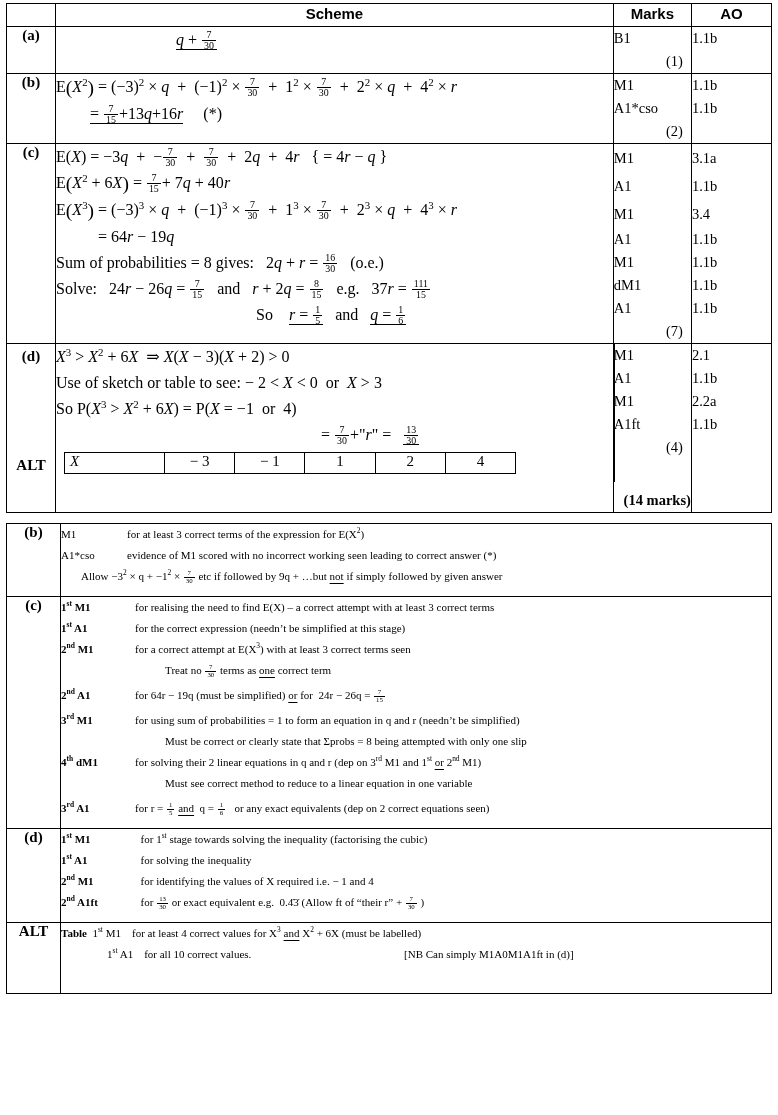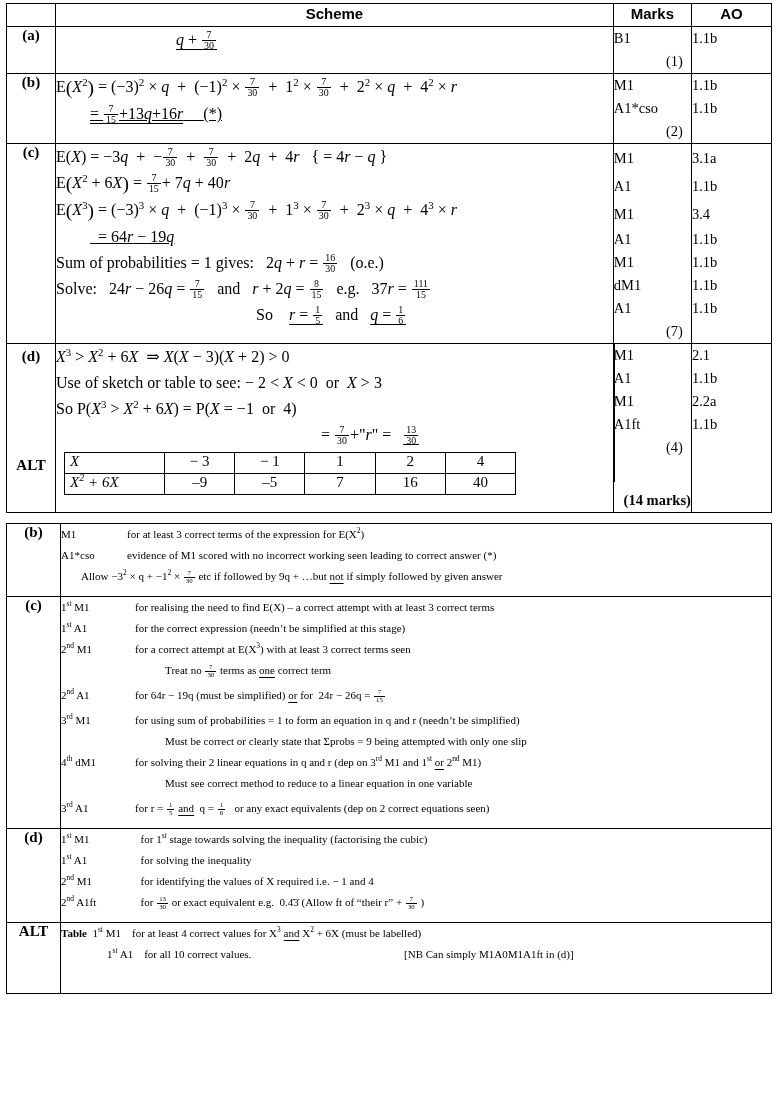--- a/index.html
+++ b/index.html
@@ -92,21 +92,21 @@
     line-height: 1.02;
     margin: 0 1px;
   }
   .frac .num { display: block; padding: 0 2px; }
   .frac .den { display: block; border-top: 1px solid #000; padding: 0 2px; }
 
   .ul { text-decoration: underline; text-underline-offset: 3px; }
   .uline-ans { border-bottom: 1.3px solid #000; padding-bottom: 1px; }
 
   .line { white-space: nowrap; }
-  .ind1 { padding-left: 34px; text-decoration: underline; }
+  .ind1 { padding-left: 34px; }
   .ind2 { padding-left: 120px; }
   .ind3 { padding-left: 200px; }
   .ind4 { padding-left: 265px; }
 
   
   .bp { font-size: 1.22em; vertical-align: -0.10em; }
 
   
   .alt-wrap { position: relative; padding-left: 8px; margin-top: 4px; }
   .alt-table {
@@ -145,21 +145,21 @@
   .notes-gap { height: 10px; }
   .notes .col-part { width: 54px; }
   .notes .col-body { width: 710px; }
   .note-cell {
     padding: 3px 6px 6px 8px;
     font-size: 11px;
     line-height: 21px;
   }
   .note-line { white-space: nowrap; }
   .w-tag { display: inline-block; width: 66px; }
-  .w-tag-wide { display: inline-block; width: 74px; }
+  .w-tag-wide { display: inline-block; width: 74px; font-weight: bold; }
   .note-indent2 { padding-left: 104px; }
   .spacer-row { height: 9px; }
 </style>
 </head>
 <body>
 
 <div class="page">
 
   <table class="sheet">
     <colgroup>
@@ -225,21 +225,21 @@
         <div class="math line">
           <span class="fn">E</span><span class="bp">(</span><span class="v">X</span><sup>2</sup> + 6<span class="v">X</span><span class="bp">)</span> = <span class="frac"><span class="num">7</span><span class="den">15</span></span>+ 7<span class="v">q</span> + 40<span class="v">r</span>
         </div>
         <div class="math line">
           <span class="fn">E</span><span class="bp">(</span><span class="v">X</span><sup>3</sup><span class="bp">)</span> = (−3)<sup>3</sup> × <span class="v">q</span> &nbsp;+&nbsp; (−1)<sup>3</sup> × <span class="frac"><span class="num">7</span><span class="den">30</span></span> &nbsp;+&nbsp; 1<sup>3</sup> × <span class="frac"><span class="num">7</span><span class="den">30</span></span> &nbsp;+&nbsp; 2<sup>3</sup> × <span class="v">q</span> &nbsp;+&nbsp; 4<sup>3</sup> × <span class="v">r</span>
         </div>
         <div class="math line ind1">
           &nbsp;&nbsp;= 64<span class="v">r</span> − 19<span class="v">q</span>
         </div>
         <div class="math line">
-          <span>Sum of probabilities = 1 gives:</span> &nbsp; 2<span class="v">q</span> + <span class="v">r</span> = <span class="frac"><span class="num">16</span><span class="den">30</span></span> &nbsp; <span>(o.e.)</span>
+          <span>Sum of probabilities = 8 gives:</span> &nbsp; 2<span class="v">q</span> + <span class="v">r</span> = <span class="frac"><span class="num">16</span><span class="den">30</span></span> &nbsp; <span>(o.e.)</span>
         </div>
         <div class="math line">
           <span>Solve:</span> &nbsp; 24<span class="v">r</span> − 26<span class="v">q</span> = <span class="frac"><span class="num">7</span><span class="den">15</span></span> &nbsp; <span>and</span> &nbsp; <span class="v">r</span> + 2<span class="v">q</span> = <span class="frac"><span class="num">8</span><span class="den">15</span></span> &nbsp; <span>e.g.</span> &nbsp; 37<span class="v">r</span> = <span class="frac"><span class="num">111</span><span class="den">15</span></span>
         </div>
         <div class="math line ind3">
           <span>So</span> &nbsp;&nbsp; <span class="uline-ans"><span class="v">r</span> = <span class="frac"><span class="num">1</span><span class="den">5</span></span></span> &nbsp; <span>and</span> &nbsp; <span class="uline-ans"><span class="v">q</span> = <span class="frac"><span class="num">1</span><span class="den">6</span></span></span>
         </div>
       </td>
       <td class="marks-cell">
         <div class="mrow tall">M1</div>
@@ -288,28 +288,20 @@
           <table class="alt-table">
             <tbody>
                   <tr>
               <td class="lbl">X</td>
               <td>− 3</td>
               <td>− 1</td>
               <td>1</td>
               <td>2</td>
               <td>4</td>
             </tr>
-            <tr>
-              <td class="lbl"><span class="v">X</span><sup>2</sup> + 6<span class="v">X</span></td>
-              <td>–9</td>
-              <td>–5</td>
-              <td>7</td>
-              <td>16</td>
-              <td>40</td>
-            </tr>
           </tbody>
               </table>
         </div>
       </td>
       <td class="marks-cell marks-inner">
         <div class="vrule" style="height:138px"></div>
         <div class="mrow">M1</div>
         <div class="mrow">A1</div>
         <div class="mrow">M1</div>
         <div class="mrow">A1ft</div>
@@ -369,21 +361,21 @@
         <div class="note-line note-indent2">
           Treat no <span class="frac"><span class="num">7</span><span class="den">30</span></span> terms as <span class="ul">one</span> correct term
         </div>
         <div class="note-line" style="padding-top:4px">
           <span class="w-tag-wide">2<sup>nd</sup> A1</span>for 64<span class="v">r</span> − 19<span class="v">q</span> (must be simplified) <span class="ul">or</span> for&nbsp; 24<span class="v">r</span> − 26<span class="v">q</span> = <span class="frac"><span class="num">7</span><span class="den">15</span></span>
         </div>
         <div class="note-line" style="padding-top:4px">
           <span class="w-tag-wide">3<sup>rd</sup> M1</span>for using sum of probabilities = 1 to form an equation in <span class="v">q</span> and <span class="v">r</span> (needn’t be simplified)
         </div>
         <div class="note-line note-indent2">
-          Must be correct or clearly state that Σprobs = 9 being attempted with only one slip
+          Must be correct or clearly state that Σprobs = 8 being attempted with only one slip
         </div>
         <div class="note-line">
           <span class="w-tag-wide">4<sup>th</sup> dM1</span>for solving their 2 linear equations in <span class="v">q</span> and <span class="v">r</span> (dep on 3<sup>rd</sup> M1 and 1<sup>st</sup> <span class="ul">or</span> 2<sup>nd</sup> M1)
         </div>
         <div class="note-line note-indent2">
           Must see correct method to reduce to a linear equation in one variable
         </div>
         <div class="note-line" style="padding-top:4px">
           <span class="w-tag-wide">3<sup>rd</sup> A1</span>for <span class="v">r</span> = <span class="frac"><span class="num">1</span><span class="den">5</span></span> <span class="ul">and</span>&nbsp; <span class="v">q</span> = <span class="frac"><span class="num">1</span><span class="den">6</span></span> &nbsp; or any exact equivalents (dep on 2 correct equations seen)
         </div>

